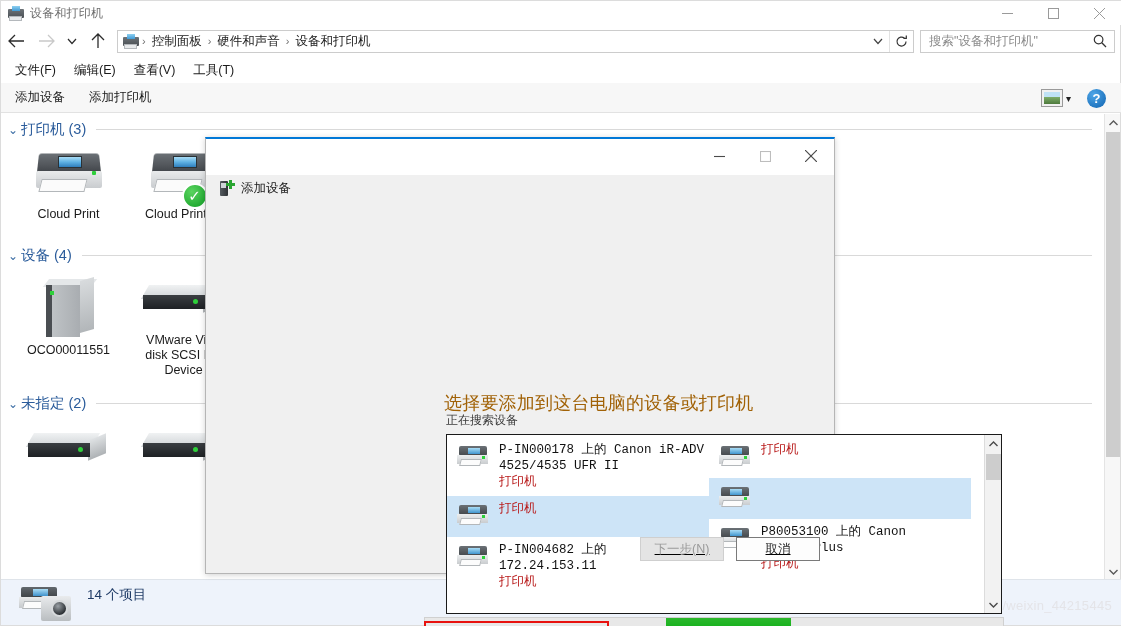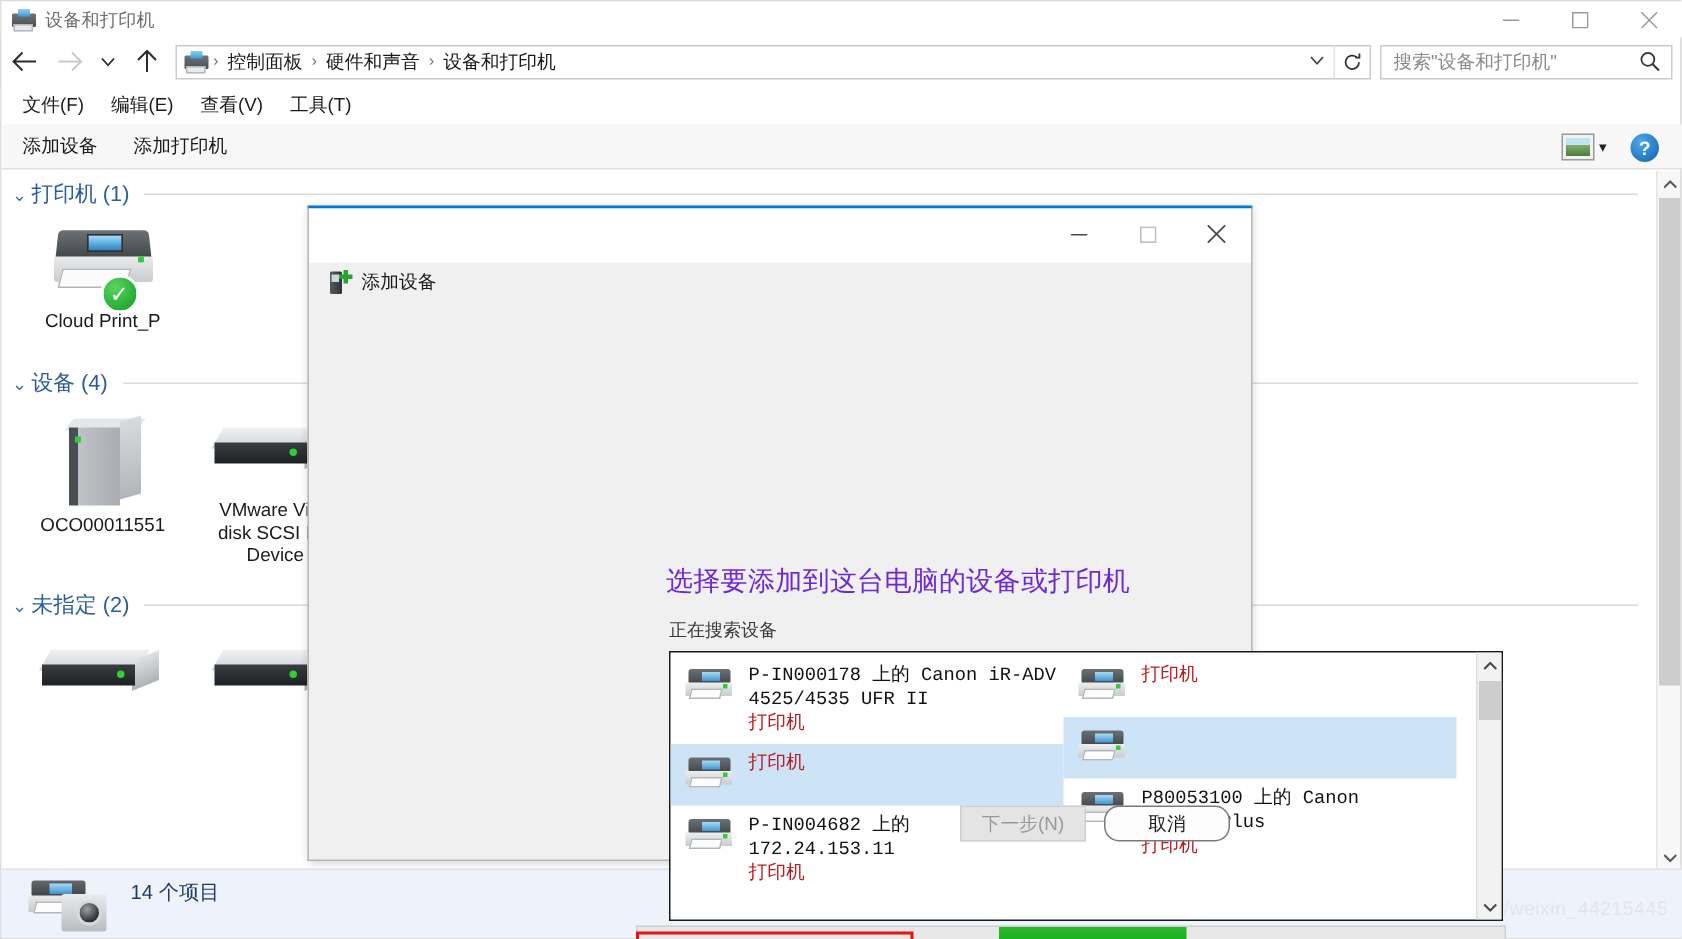--- a/index.html
+++ b/index.html
@@ -301,22 +301,22 @@
   .dhi-body {
     position: absolute; left: 2px; top: 1px; width: 8px; height: 15px;
     background: linear-gradient(90deg,#555b60,#2f3336); border-radius: 1px;
   }
   .dhi-scr { position:absolute; left:3px; top:3px; width:5px; height:5px; background:#cfd4d8; }
   .dhi-plus-h { position:absolute; left:8px; top:3px; width:9px; height:3px; background:#28a430; }
   .dhi-plus-v { position:absolute; left:11px; top:0px; width:3px; height:9px; background:#28a430; }
   .dlg-hdr-text { font-size: 12.5px; color: #1a1a1a; }
 
   .dlg-heading {
-    position: absolute; left: 238px; top: 236px;
-    font-size: 18px; color: #6d28d9; letter-spacing: .2px;
+    position: absolute; left: 238px; top: 252px;
+    font-size: 18px; color: #a16207; letter-spacing: .2px;
   }
   .dlg-sub {
     position: absolute; left: 240px; top: 273px;
     font-size: 12px; color: #3a3a3a;
   }
 
   .devlist {
     position: absolute; left: 240px; top: 295px; width: 556px; height: 180px;
     background: #ffffff; border: 1px solid #1a1a1a; overflow: hidden; font-family: Liberation Mono, monospace;
   }
@@ -367,28 +367,28 @@
   .progress-chunk {
     position: absolute; left: 241px; top: 0; width: 125px; height: 13px;
     background: linear-gradient(#2db82d, #0faf17);
   }
 
   .redbox {
     position: absolute; left: 218px; top: 482px; width: 185px; height: 40px;
     border: 2px solid #e8120f; background: transparent;
   }
 
-  .dlg-btnrow { position: absolute; right: 14px; bottom: 12px; display: flex; }
+  .dlg-btnrow { position: absolute; right: 14px; bottom: 12px; display: flex; text-decoration: underline; }
   .dlg-btn {
     width: 84px; height: 24px; font-size: 12.5px;
     display: flex; align-items: center; justify-content: center;
     border: 1px solid #adadad; background: #e1e1e1; color: #1a1a1a;
   }
   .dlg-btn.primary-disabled { color: #9a9a9a; border-color: #cfcfcf; background: #e4e4e4; }
-  .dlg-btn.cancel { background: #fdfdfd; border-color: #7a7a7a; margin-left: 12px; border-radius: 10px; }
+  .dlg-btn.cancel { background: #fdfdfd; border-color: #7a7a7a; margin-left: 12px; }
 </style>
 </head>
 <body>
 
 <div id="explorer">
 
   <div class="titlebar">
     <div class="titlebar-icon">
       <div class="tb-printer-body"></div>
       <div class="tb-printer-screen"></div>
@@ -489,32 +489,42 @@
       <div class="viewmode-icon"></div>
       <div class="viewmode-caret">▾</div>
       <div class="help-btn">?</div>
     </div>
   </div>
 
   <div class="content">
 
     <div class="group-header">
       <span class="grp-caret">⌄</span>
-      <span class="grp-title">打印机 (1)</span>
+      <span class="grp-title">打印机 (3)</span>
       <span class="grp-rule"></span>
     </div>
     <div class="tile-row">
       <div class="tile">
         <div class="printer-art">
           <div class="pa-top"></div>
             <div class="pa-screen"></div>
           <div class="pa-base"></div>
             <div class="pa-tray"></div>
             <div class="pa-led"></div>
         </div>
+        <div class="tile-label">Cloud Print</div>
+      </div>
+      <div class="tile">
+        <div class="printer-art">
+          <div class="pa-top"></div>
+            <div class="pa-screen"></div>
+          <div class="pa-base"></div>
+            <div class="pa-tray"></div>
+            <div class="pa-led"></div>
+        </div>
         <div class="check-badge">✓</div>
         <div class="tile-label">Cloud Print_P</div>
       </div>
     </div>
 
     <div class="group-header" style="margin-top:24px;">
       <span class="grp-caret">⌄</span>
       <span class="grp-title">设备 (4)</span>
       <span class="grp-rule"></span>
     </div>

